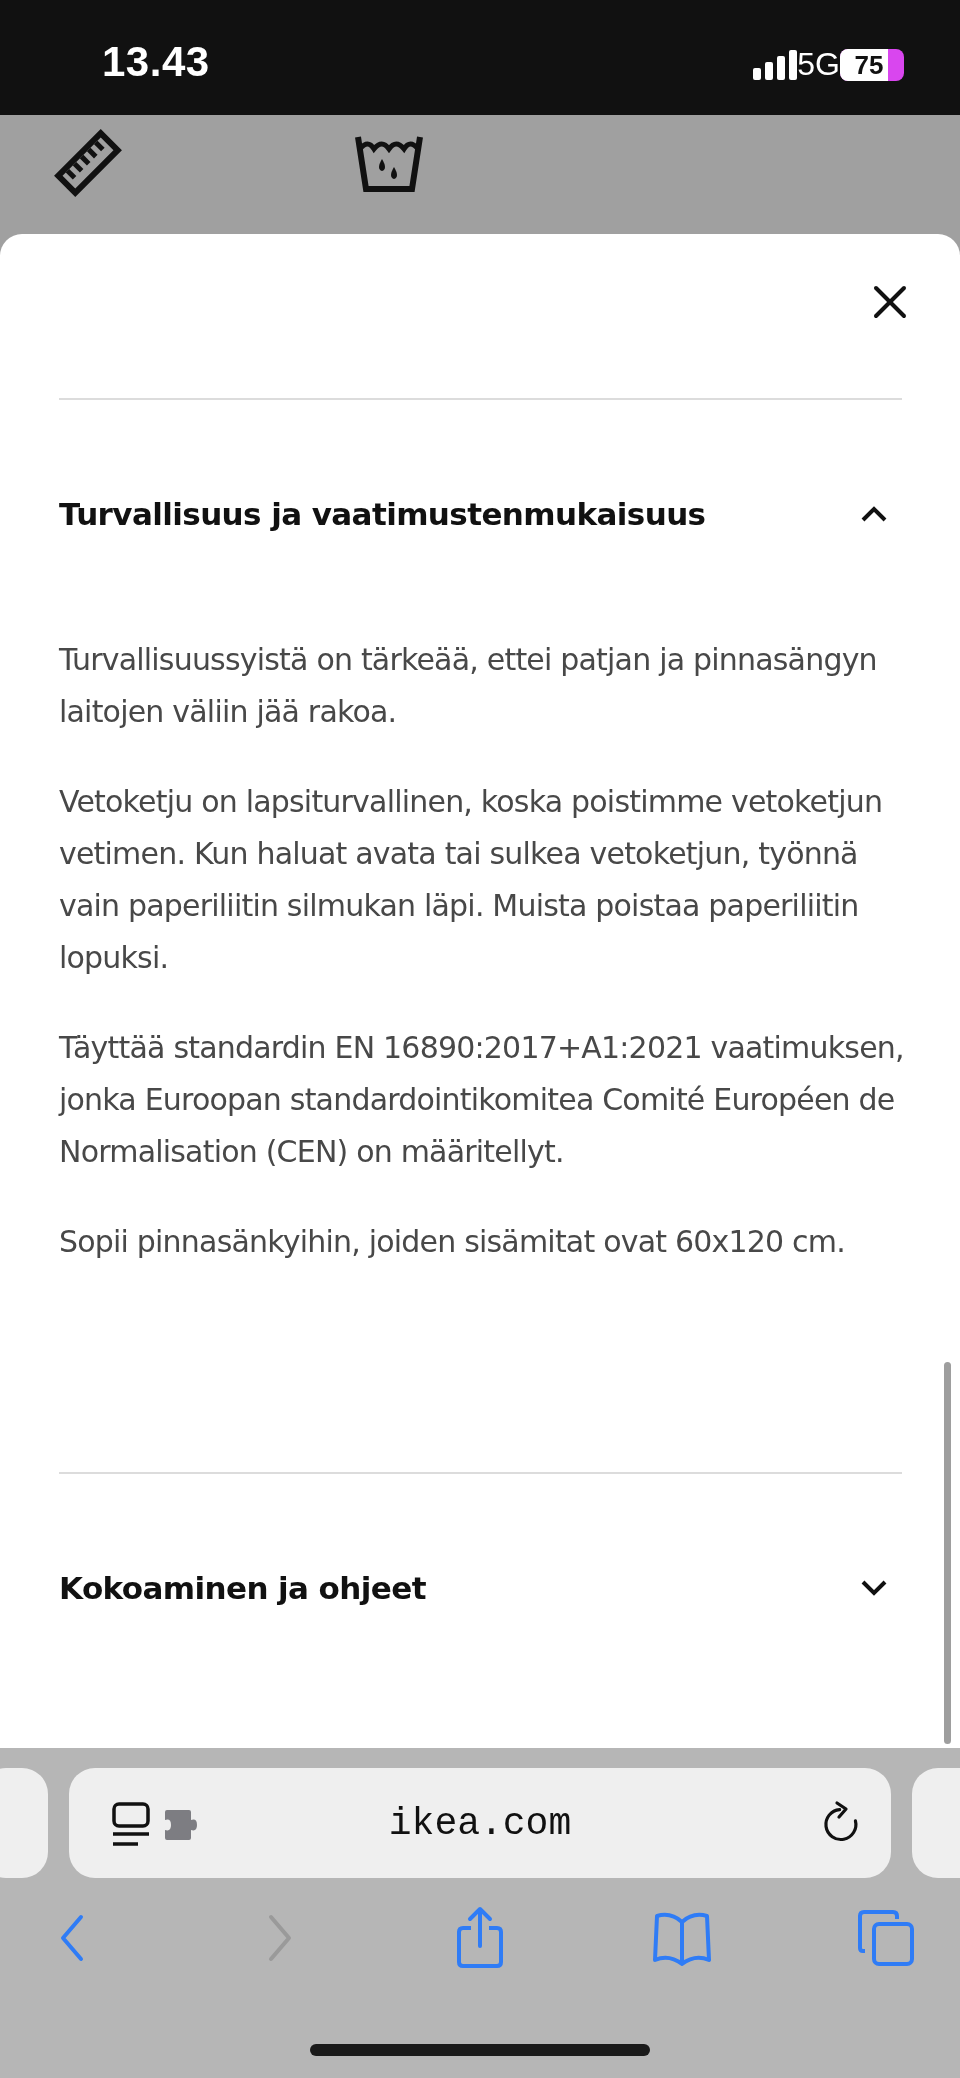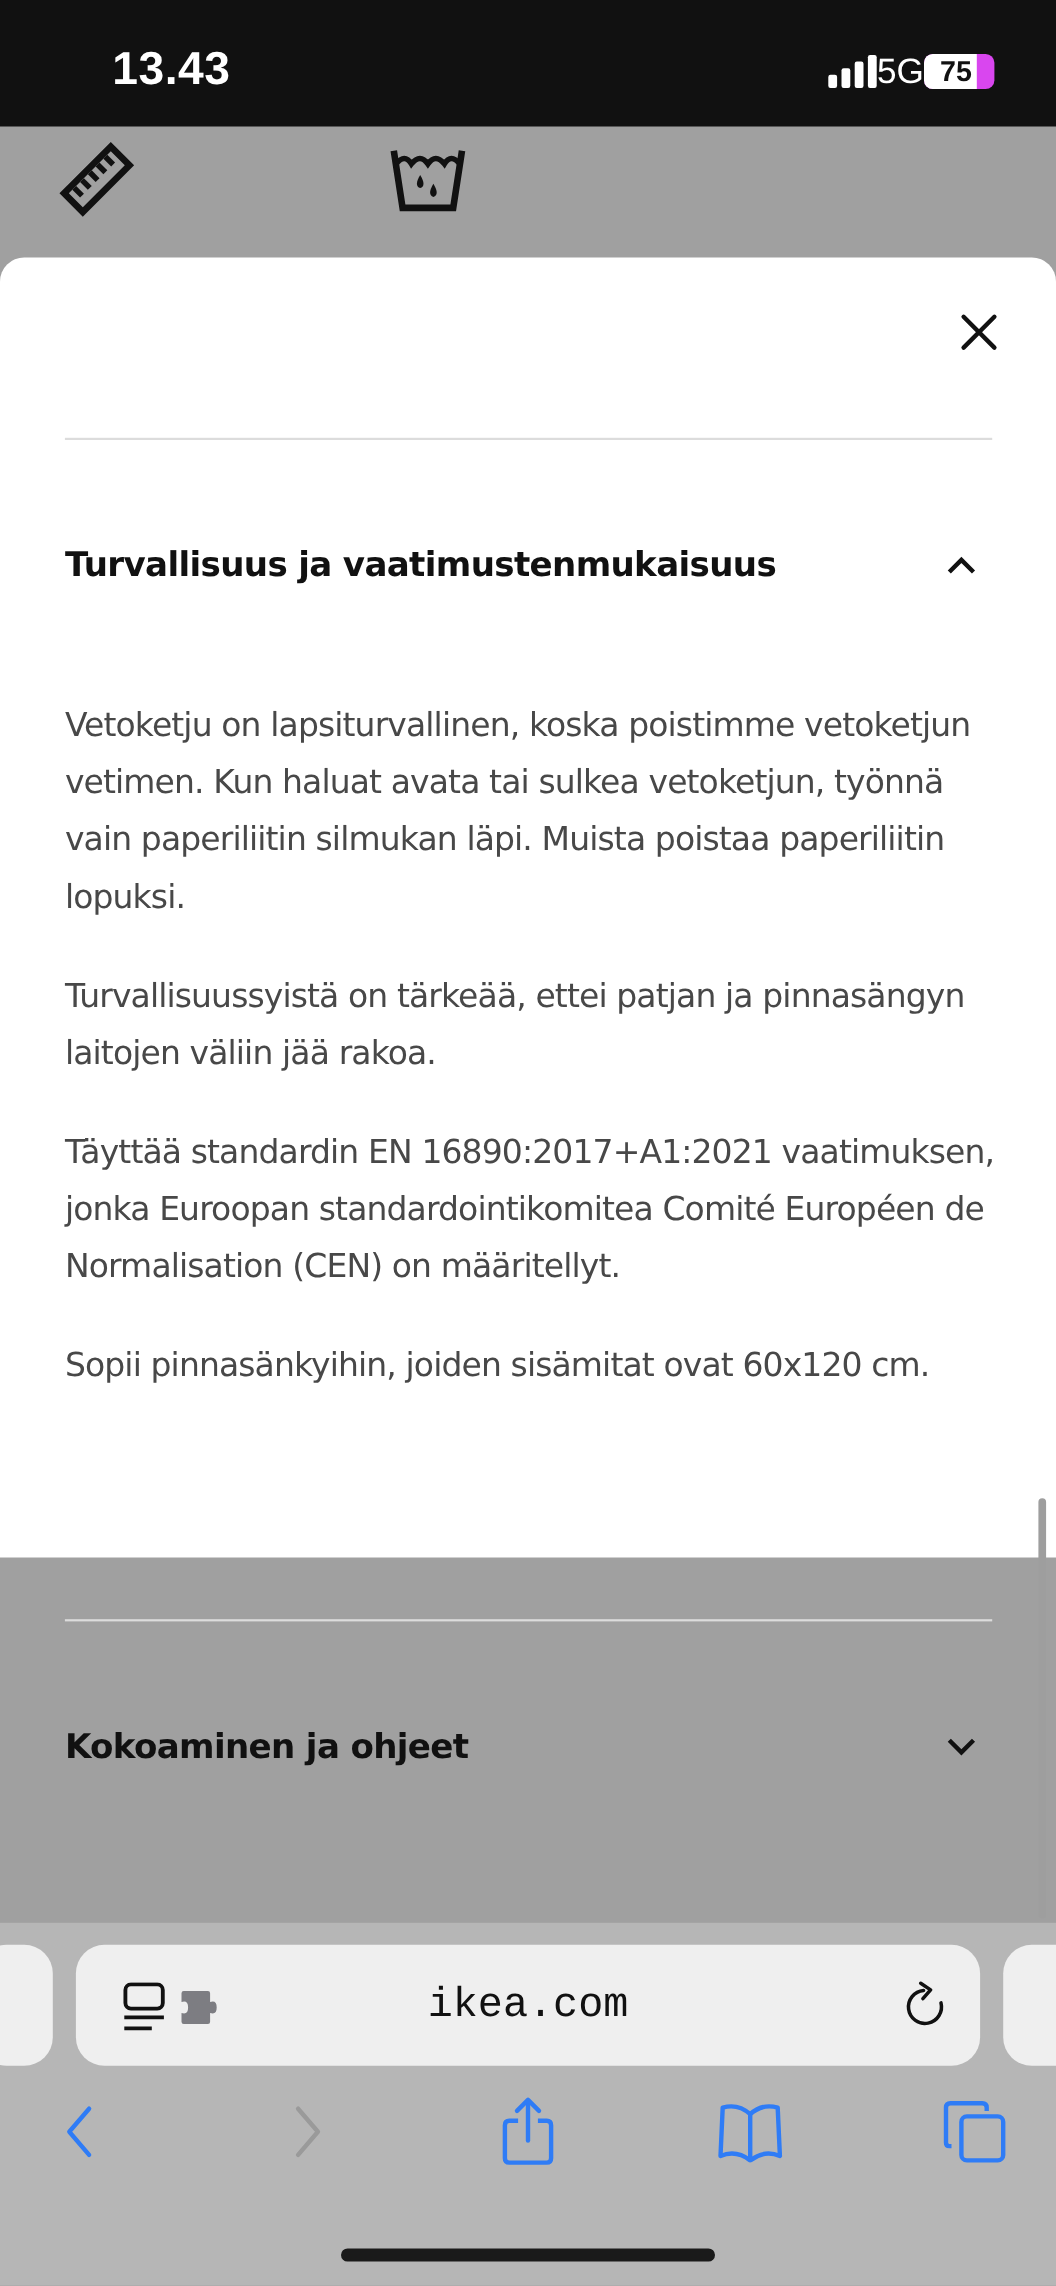--- a/index.html
+++ b/index.html
@@ -79,21 +79,21 @@
       left: 0; top: 115px;
       width: 960px; height: 120px;
       background: #a0a0a0;
     }
     .behind-icon { position: absolute; }
 
     
     .sheet {
       position: absolute;
       left: 0; top: 234px;
-      width: 960px; height: 1182px;
+      width: 960px; height: 1514px;
       background: #ffffff;
       border-radius: 22px 22px 0 0;
     }
     .close-btn {
       position: absolute;
       left: 868px; top: 46px;
       width: 44px; height: 44px;
       display: flex; align-items: center; justify-content: center;
       cursor: pointer;
     }
@@ -266,22 +266,22 @@
     <div class="section-header" style="top:250px; height:60px;">
       <span class="section-title">Turvallisuus ja vaatimustenmukaisuus</span>
       <span class="chev">
         <svg width="28" height="18" viewBox="0 0 28 18">
           <polyline points="3,15 14,4 25,15" fill="none" stroke="#111" stroke-width="4" stroke-linejoin="miter"></polyline>
         </svg>
       </span>
     </div>
 
     <div class="content">
+      <p>Turvallisuussyistä on tärkeää, ettei patjan ja pinnasängyn laitojen väliin jää rakoa.</p>
       <p>Vetoketju on lapsiturvallinen, koska poistimme vetoketjun vetimen. Kun haluat avata tai sulkea vetoketjun, työnnä vain paperiliitin silmukan läpi. Muista poistaa paperiliitin lopuksi.</p>
-      <p>Turvallisuussyistä on tärkeää, ettei patjan ja pinnasängyn laitojen väliin jää rakoa.</p>
       <p>Täyttää standardin EN 16890:2017+A1:2021 vaatimuksen, jonka Euroopan standardointikomitea Comité Européen de Normalisation (CEN) on määritellyt.</p>
       <p>Sopii pinnasänkyihin, joiden sisämitat ovat 60x120 cm.</p>
     </div>
 
     <div class="divider" style="top:1238px;"></div>
 
     <div class="section-header" style="top:1324px; height:60px;">
       <span class="section-title link">Kokoaminen ja ohjeet</span>
       <span class="chev">
         <svg width="28" height="18" viewBox="0 0 28 18">

